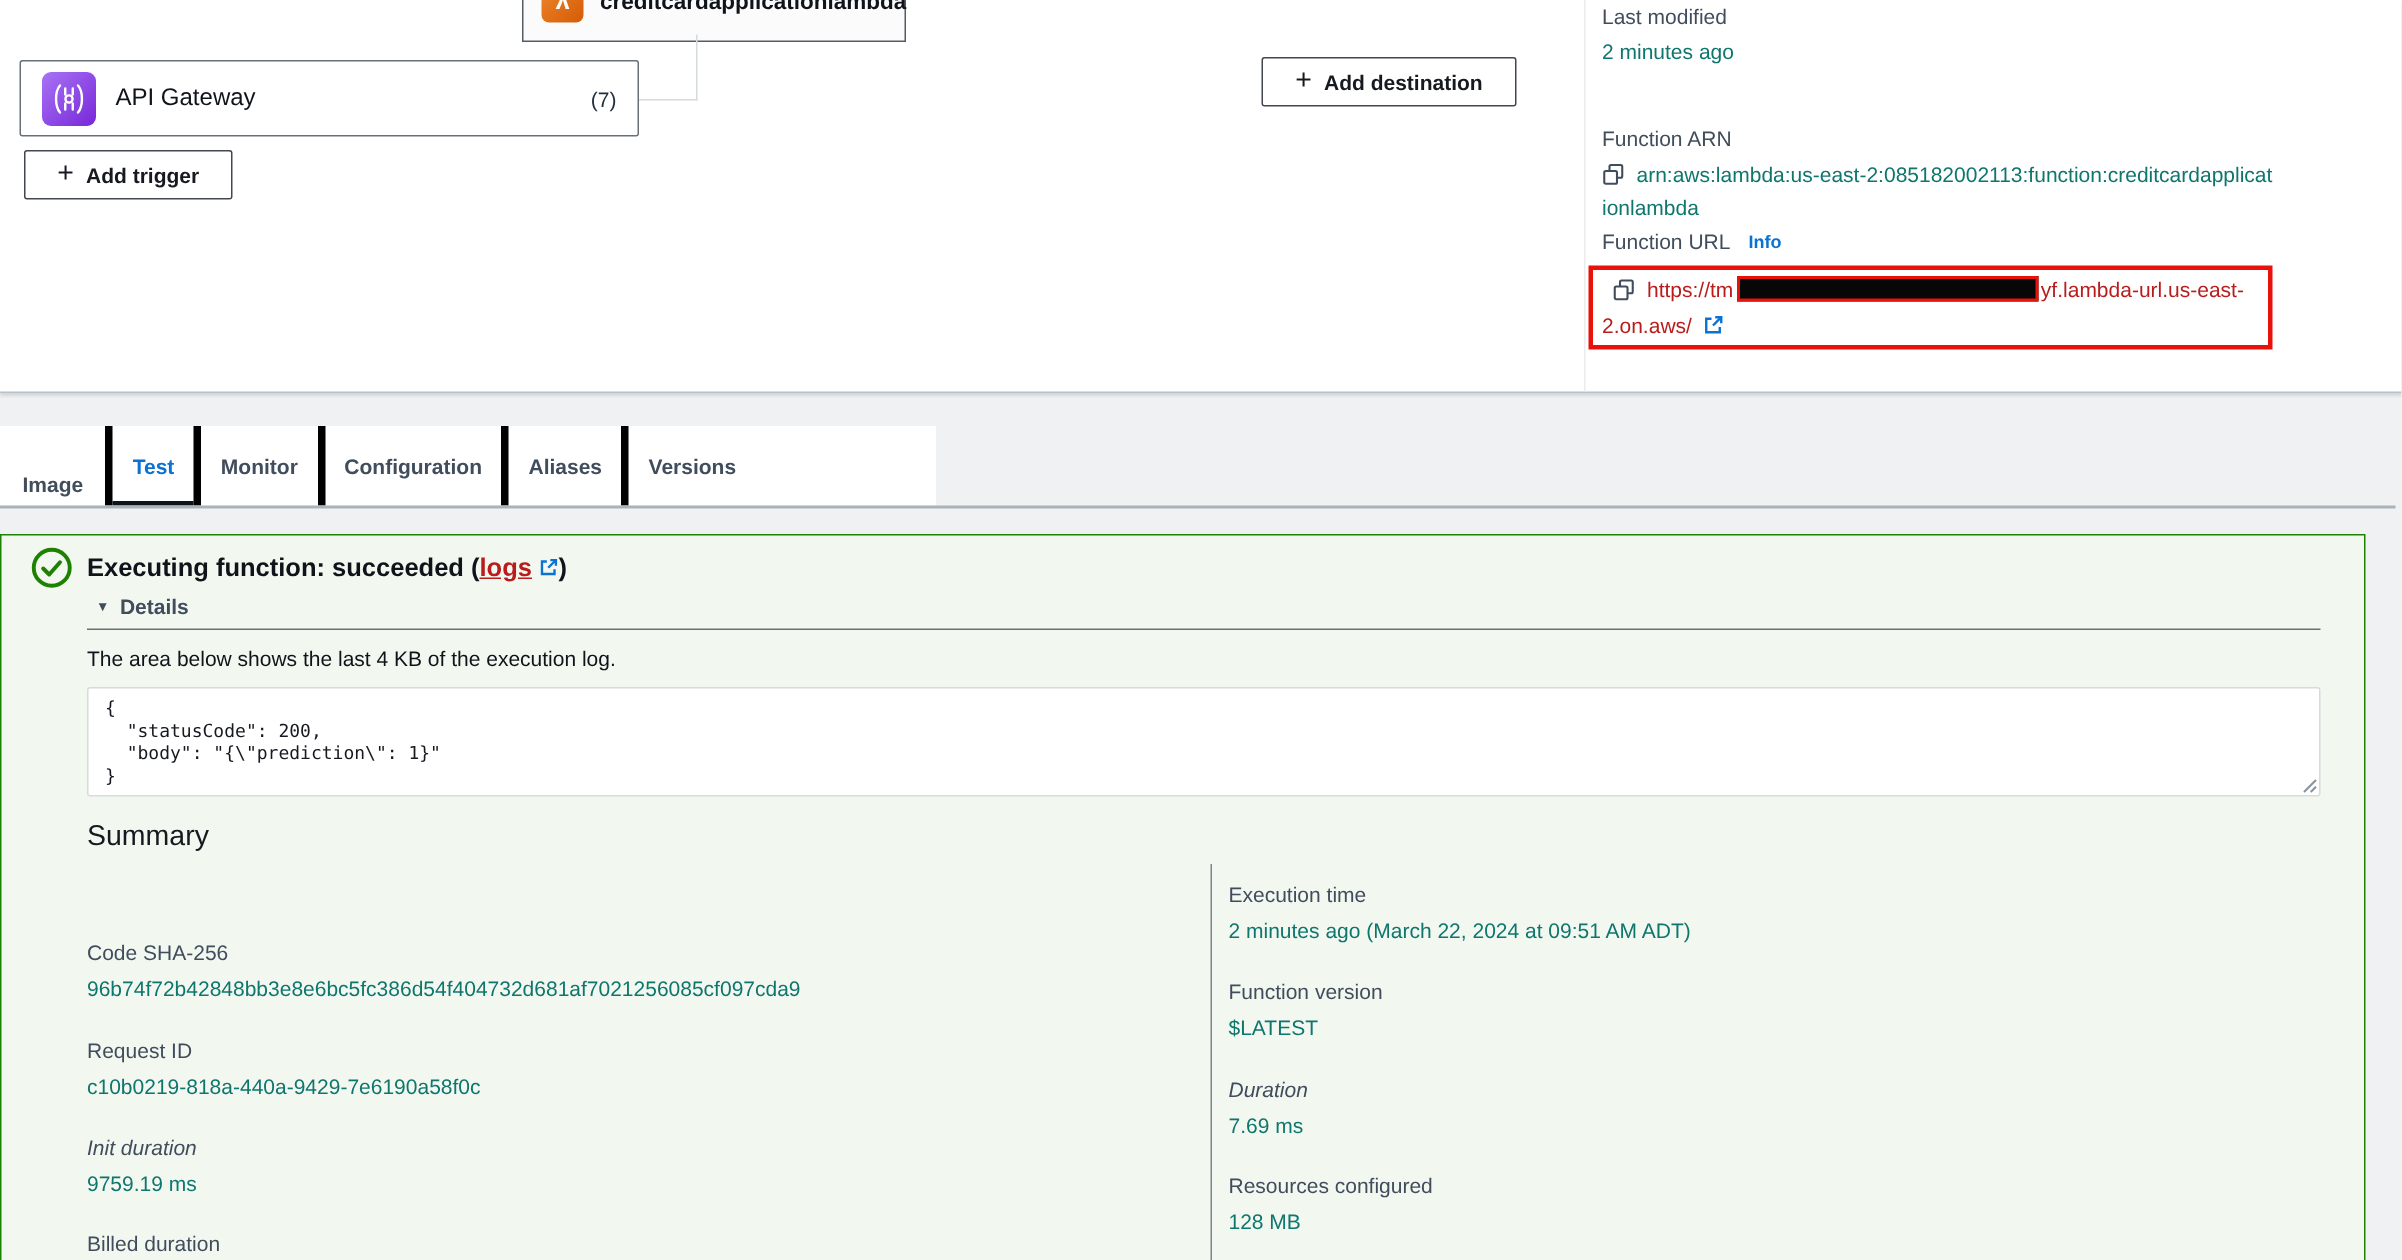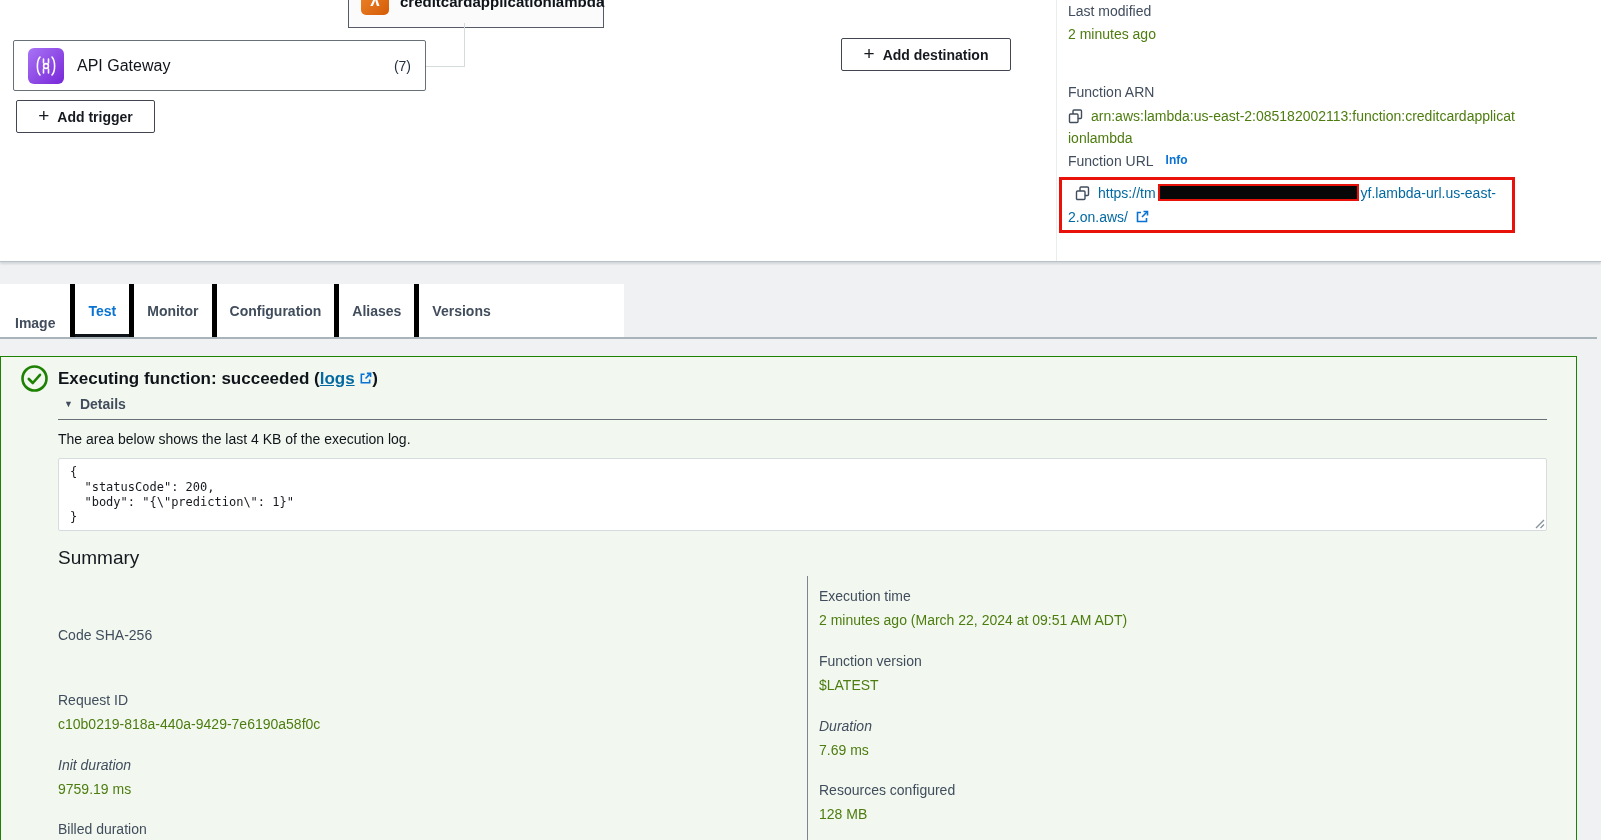--- a/index.html
+++ b/index.html
@@ -27,31 +27,31 @@
   .apigw-node .cnt { margin-left:auto; font-size:14px; color:#232f3e; }
   .btn { position:absolute; display:flex; align-items:center; justify-content:center; gap:8px;
     background:#fff; border:1px solid #424650; border-radius:2px; font-weight:700; font-size:14px;
     color:#16191f; cursor:pointer; }
   .btn .plus { font-weight:400; font-size:19px; line-height:1; margin-top:-2px; }
   #add-trigger { left:16px; top:100px; width:139px; height:33px; }
   #add-destination { left:841px; top:38px; width:170px; height:33px; }
   .panel-div { position:absolute; left:1056px; top:0; width:1px; height:261px; background:#eaeded; }
   .fld { position:absolute; left:1068px; font-size:14px; }
   .lbl { color:#414d5c; }
-  .val { color:#4d7c0f; }
+  .val { color:#0f766e; }
   #lm-l { top:3px; } #lm-v { top:26px; }
   #arn-l { top:84px; }
   #arn-v { top:105px; width:447px; line-height:22px; word-break:break-all; }
-  #url-l { top:153px; display:flex; gap:12px; align-items:flex-start; }
+  #url-l { top:153px; display:flex; gap:12px; align-items:center; }
   .info-link { color:#0972d3; font-size:12px; font-weight:700; text-decoration:none; cursor:pointer; }
   .red-box { position:absolute; left:1059px; top:177px; width:456px; height:56px;
     border:3px solid #e8120b; background:rgba(255,255,255,.4); }
   .url-line1 { position:absolute; left:1075px; top:184px; font-size:14px; white-space:nowrap; }
   .url-line2 { position:absolute; left:1068px; top:209px; font-size:14px; display:flex; gap:7px; align-items:center; }
-  .link { color:#0369a1; text-decoration:none; cursor:pointer; }
+  .link { color:#b91c1c; text-decoration:none; cursor:pointer; }
   .redact { display:inline-block; width:201px; height:17px; background:#070707;
     border:2px solid #e8120b; vertical-align:-3px; margin:0 2px; }
   .cicon { vertical-align:-3px; margin-right:8px; cursor:pointer; }
   
   .tabs { position:absolute; left:0; top:284px; height:53px; display:flex; background:#fff; }
   .tab { display:flex; align-items:center; padding:4px 13px; font-size:14px; font-weight:700;
     color:#414d5c; border-left:5px solid #000000; position:relative; cursor:pointer; white-space:nowrap; }
   .tab:first-child { border-left:none; padding:0 15px;margin-top:24px; }
   .tab.active { color:#0972d3; }
   .tab.active::after { content:""; position:absolute; left:0; right:0; bottom:0; height:3px; background:#0f141a; }
@@ -215,20 +215,21 @@
   "body": "{\"prediction\": 1}"
 }</div>
   <svg class="resize-h" width="12" height="12" viewBox="0 0 12 12">
     <path d="M11 3 L3 11 M11 7.5 L7.5 11" stroke="#87939e" stroke-width="1.4" fill="none"></path>
   </svg>
 
   <div class="sum-h">Summary</div>
   <div class="col-div"></div>
 
   <div class="sfld lcol lbl r0l">Code SHA-256</div>
+  <div class="sfld lcol val r0v">96b74f72b42848bb3e8e6bc5fc386d54f404732d681af7021256085cf097cda9</div>
   <div class="sfld lcol lbl r1l">Request ID</div>
   <div class="sfld lcol val r1v">c10b0219-818a-440a-9429-7e6190a58f0c</div>
   <div class="sfld lcol lbl r2l">Init duration</div>
   <div class="sfld lcol val r2v">9759.19 ms</div>
   <div class="sfld lcol lbl r3l">Billed duration</div>
   <div class="sfld lcol val r3v">9767 ms</div>
 
   <div class="sfld rcol lbl r0l">Execution time</div>
   <div class="sfld rcol val r0v">2 minutes ago (March 22, 2024 at 09:51 AM ADT)</div>
   <div class="sfld rcol lbl r1l">Function version</div>

